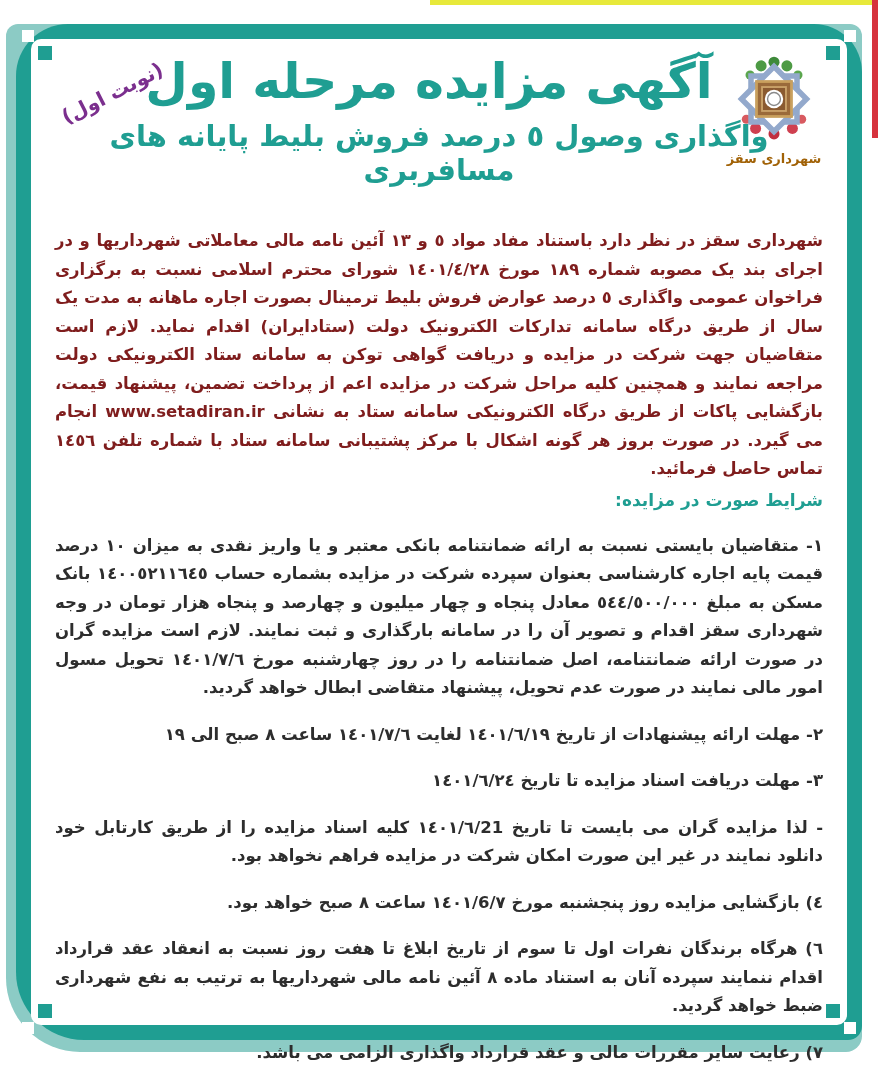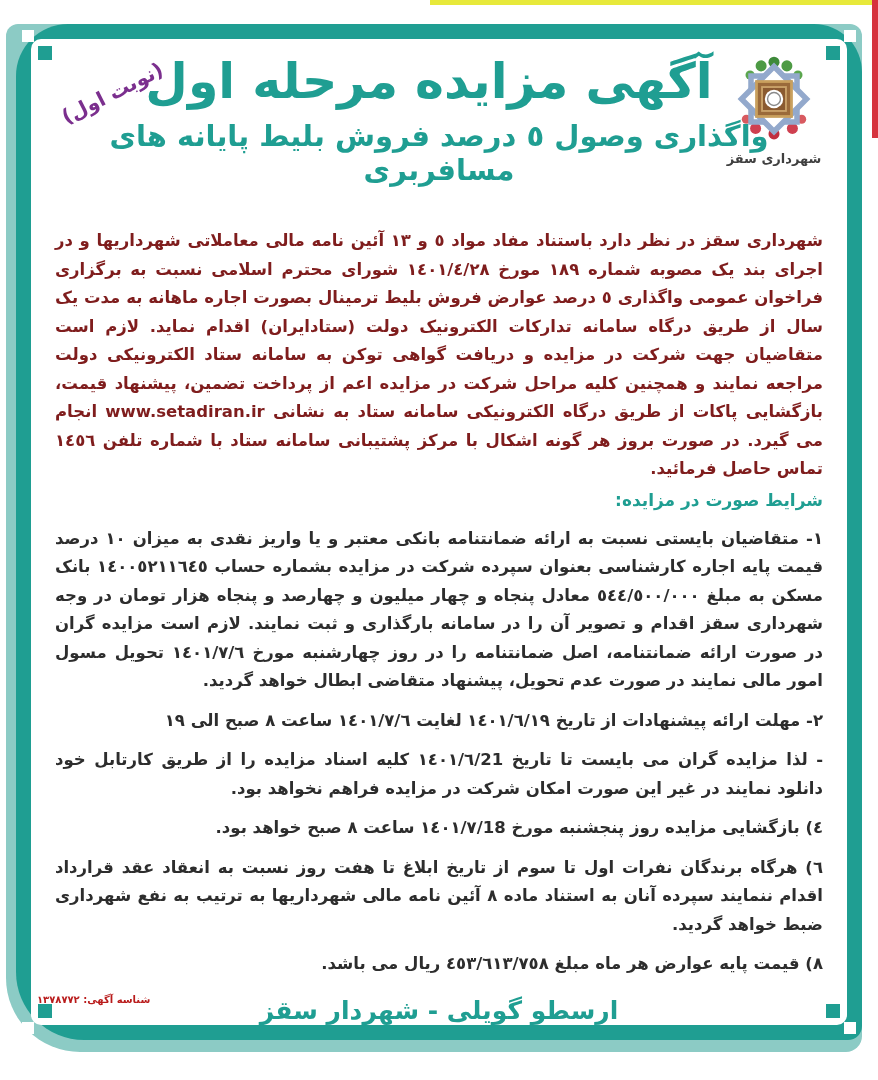--- a/index.html
+++ b/index.html
@@ -24,29 +24,29 @@
   .step-t{width:14px;height:14px;background:#1f9e92;}
   .st-tl-w{left:-9px;top:-9px;} .st-tl-t{left:7px;top:7px;}
   .st-tr-w{right:-9px;top:-9px;} .st-tr-t{right:7px;top:7px;}
   .st-bl-w{left:-9px;bottom:-9px;} .st-bl-t{left:7px;bottom:7px;}
   .st-br-w{right:-9px;bottom:-9px;} .st-br-t{right:7px;bottom:7px;}
 
   .header{position:relative;height:178px;}
   .edition-note{position:absolute;left:26px;top:42px;color:#7b2f8e;font-weight:bold;
     font-size:20px;transform:rotate(-27deg);transform-origin:center;white-space:nowrap;}
   .logo-block{position:absolute;right:14px;top:14px;width:118px;text-align:center;}
-  .logo-caption{font-size:13px;font-weight:bold;color:#404040;margin-top:2px;}
+  .logo-caption{font-size:13px;font-weight:bold;color:#a16207;margin-top:2px;}
   .title{text-align:center;padding:14px 130px 0 110px;font-size:49px;line-height:1.18;
     font-weight:bold;color:#1f9e92;letter-spacing:1px;}
   .subtitle{text-align:center;font-size:29px;font-weight:bold;color:#1f9e92;margin-top:8px;}
 
   .textblock{margin:0 24px;color:#7f1d1d;font-weight:bold;font-size:16.5px;line-height:28.5px;}
   .intro{text-align:justify;margin-top:10px;}
   .cond-head{color:#1f9e92;font-weight:bold;font-size:17px;margin:2px 24px 0;line-height:28px;}
-  .item{margin:11px 24px;color:#2d2d2d;font-weight:bold;font-size:16.5px;line-height:28.5px;text-align:justify;}
+  .item{margin:18px 24px;color:#2d2d2d;font-weight:bold;font-size:16.5px;line-height:28.5px;text-align:justify;}
 
   .footer{position:relative;margin-top:6px;height:54px;}
   .ad-id{position:absolute;left:6px;top:4px;font-size:10px;font-weight:bold;color:#b91c1c;direction:rtl;}
   .signature{text-align:center;color:#1f9e92;font-size:25px;font-weight:bold;padding-top:6px;}
 </style>
 </head>
 <body>
 
 <div class="page">
 
@@ -98,23 +98,25 @@
       <div class="title">آگهی مزایده مرحله اول</div>
       <div class="subtitle">واگذاری وصول ٥ درصد فروش بلیط پایانه های مسافربری</div>
     </div>
 
     <p class="textblock intro">شهرداری سقز در نظر دارد باستناد مفاد مواد ٥ و ١٣ آئین نامه مالی معاملاتی شهرداریها و در اجرای بند یک مصوبه شماره ١٨٩ مورخ ١٤٠١/٤/٢٨ شورای محترم اسلامی نسبت به برگزاری فراخوان عمومی واگذاری ٥ درصد عوارض فروش بلیط ترمینال بصورت اجاره ماهانه به مدت یک سال از طریق درگاه سامانه تدارکات الکترونیک دولت (ستادایران) اقدام نماید. لازم است متقاضیان جهت شرکت در مزایده و دریافت گواهی توکن به سامانه ستاد الکترونیکی دولت مراجعه نمایند و همچنین کلیه مراحل شرکت در مزایده اعم از پرداخت تضمین، پیشنهاد قیمت، بازگشایی پاکات از طریق درگاه الکترونیکی سامانه ستاد به نشانی www.setadiran.ir انجام می گیرد. در صورت بروز هر گونه اشکال با مرکز پشتیبانی سامانه ستاد با شماره تلفن ١٤٥٦ تماس حاصل فرمائید.</p>
 
     <p class="cond-head">شرایط صورت در مزایده:</p>
 
     <p class="item">١- متقاضیان بایستی نسبت به ارائه ضمانتنامه بانکی معتبر و یا واریز نقدی به میزان ١٠ درصد قیمت پایه اجاره کارشناسی بعنوان سپرده شرکت در مزایده بشماره حساب ١٤٠٠٥٢١١٦٤٥ بانک مسکن به مبلغ ٥٤٤/٥٠٠/٠٠٠ معادل پنجاه و چهار میلیون و چهارصد و پنجاه هزار تومان در وجه شهرداری سقز اقدام و تصویر آن را در سامانه بارگذاری و ثبت نمایند. لازم است مزایده گران در صورت ارائه ضمانتنامه، اصل ضمانتنامه را در روز چهارشنبه مورخ ١٤٠١/٧/٦ تحویل مسول امور مالی نمایند در صورت عدم تحویل، پیشنهاد متقاضی ابطال خواهد گردید.</p>
     <p class="item">٢- مهلت ارائه پیشنهادات از تاریخ ١٤٠١/٦/١٩ لغایت ١٤٠١/٧/٦ ساعت ٨ صبح الی ١٩</p>
+    <p class="item">٣- مهلت دریافت اسناد مزایده تا تاریخ ١٤٠١/٦/٢٤</p>
     <p class="item">- لذا مزایده گران می بایست تا تاریخ ١٤٠١/٦/21 کلیه اسناد مزایده را از طریق کارتابل خود دانلود نمایند در غیر این صورت امکان شرکت در مزایده فراهم نخواهد بود.</p>
-    <p class="item">٤) بازگشایی مزایده روز پنجشنبه مورخ ١٤٠١/٧/18 ساعت ٨ صبح خواهد بود.</p>
+    <p class="item">٤) بازگشایی مزایده روز پنجشنبه مورخ ١٤٠١/6/٧ ساعت ٨ صبح خواهد بود.</p>
     <p class="item">٦) هرگاه برندگان نفرات اول تا سوم از تاریخ ابلاغ تا هفت روز نسبت به انعقاد عقد قرارداد اقدام ننمایند سپرده آنان به استناد ماده ٨ آئین نامه مالی شهرداریها به ترتیب به نفع شهرداری ضبط خواهد گردید.</p>
+    <p class="item">٧) رعایت سایر مقررات مالی و عقد قرارداد واگذاری الزامی می باشد.</p>
     <p class="item">٨) قیمت پایه عوارض هر ماه مبلغ ٤٥٣/٦١٣/٧٥٨ ریال می باشد.</p>
 
     <div class="footer">
       <div class="ad-id">
         <span>شناسه آگهی:</span>
         <span>١٣٧٨٧٧٢</span>
       </div>
       <div class="signature">ارسطو گویلی - شهردار سقز</div>
     </div>
 

